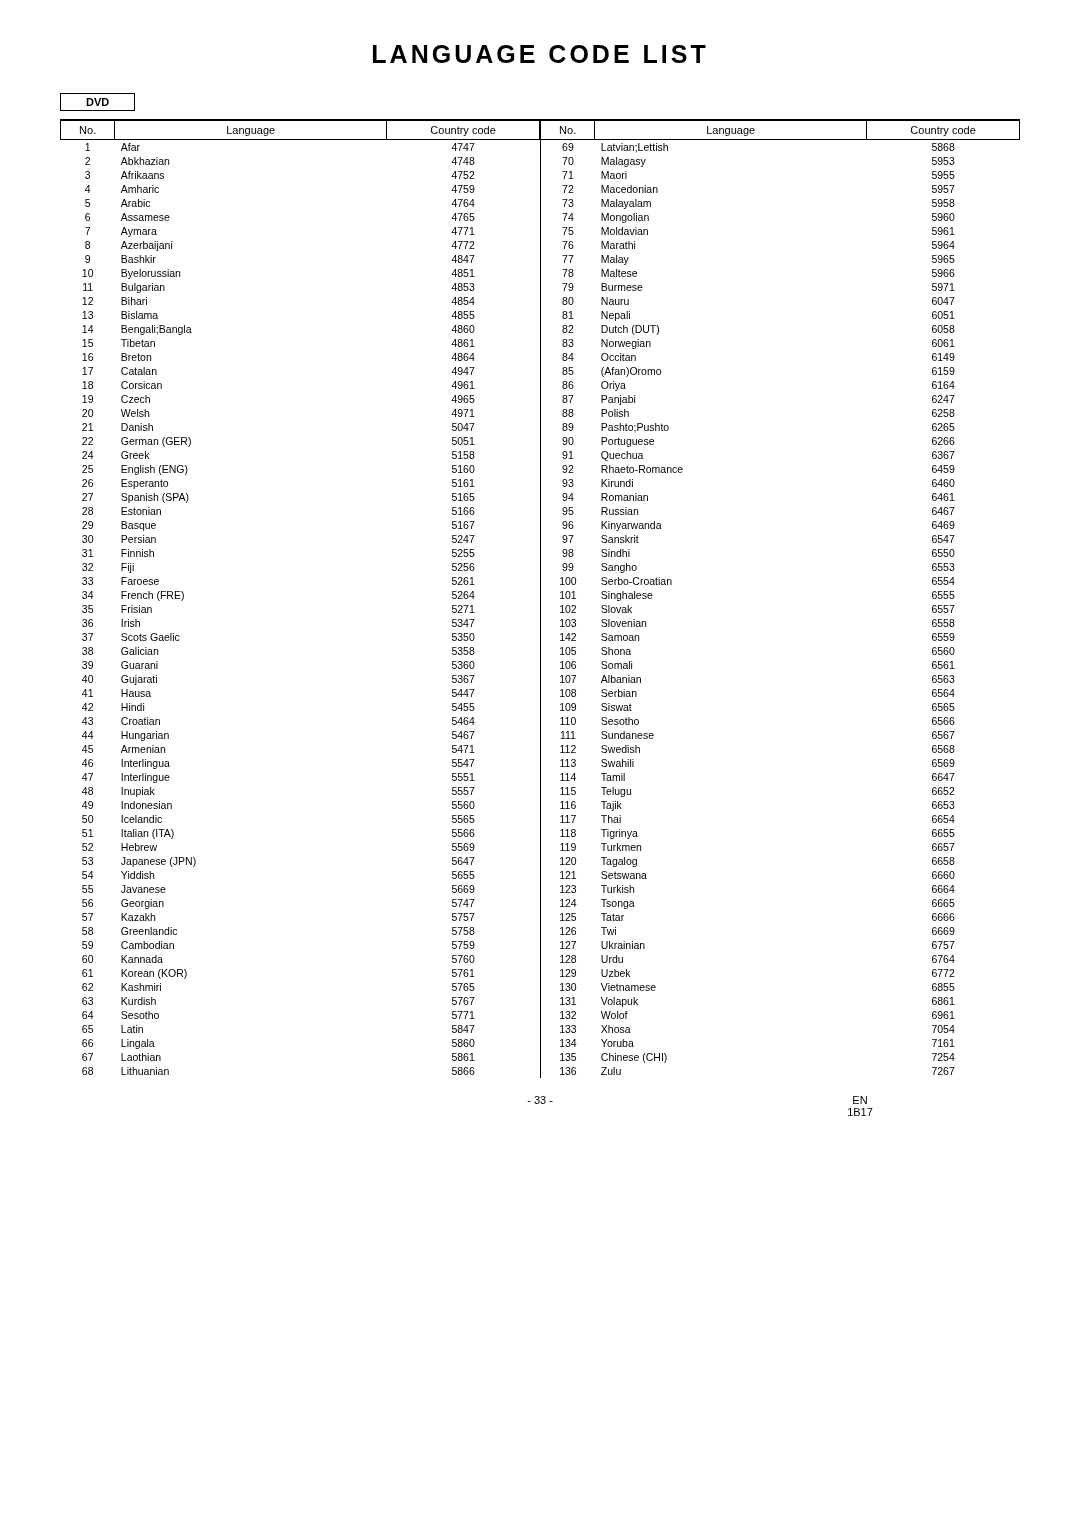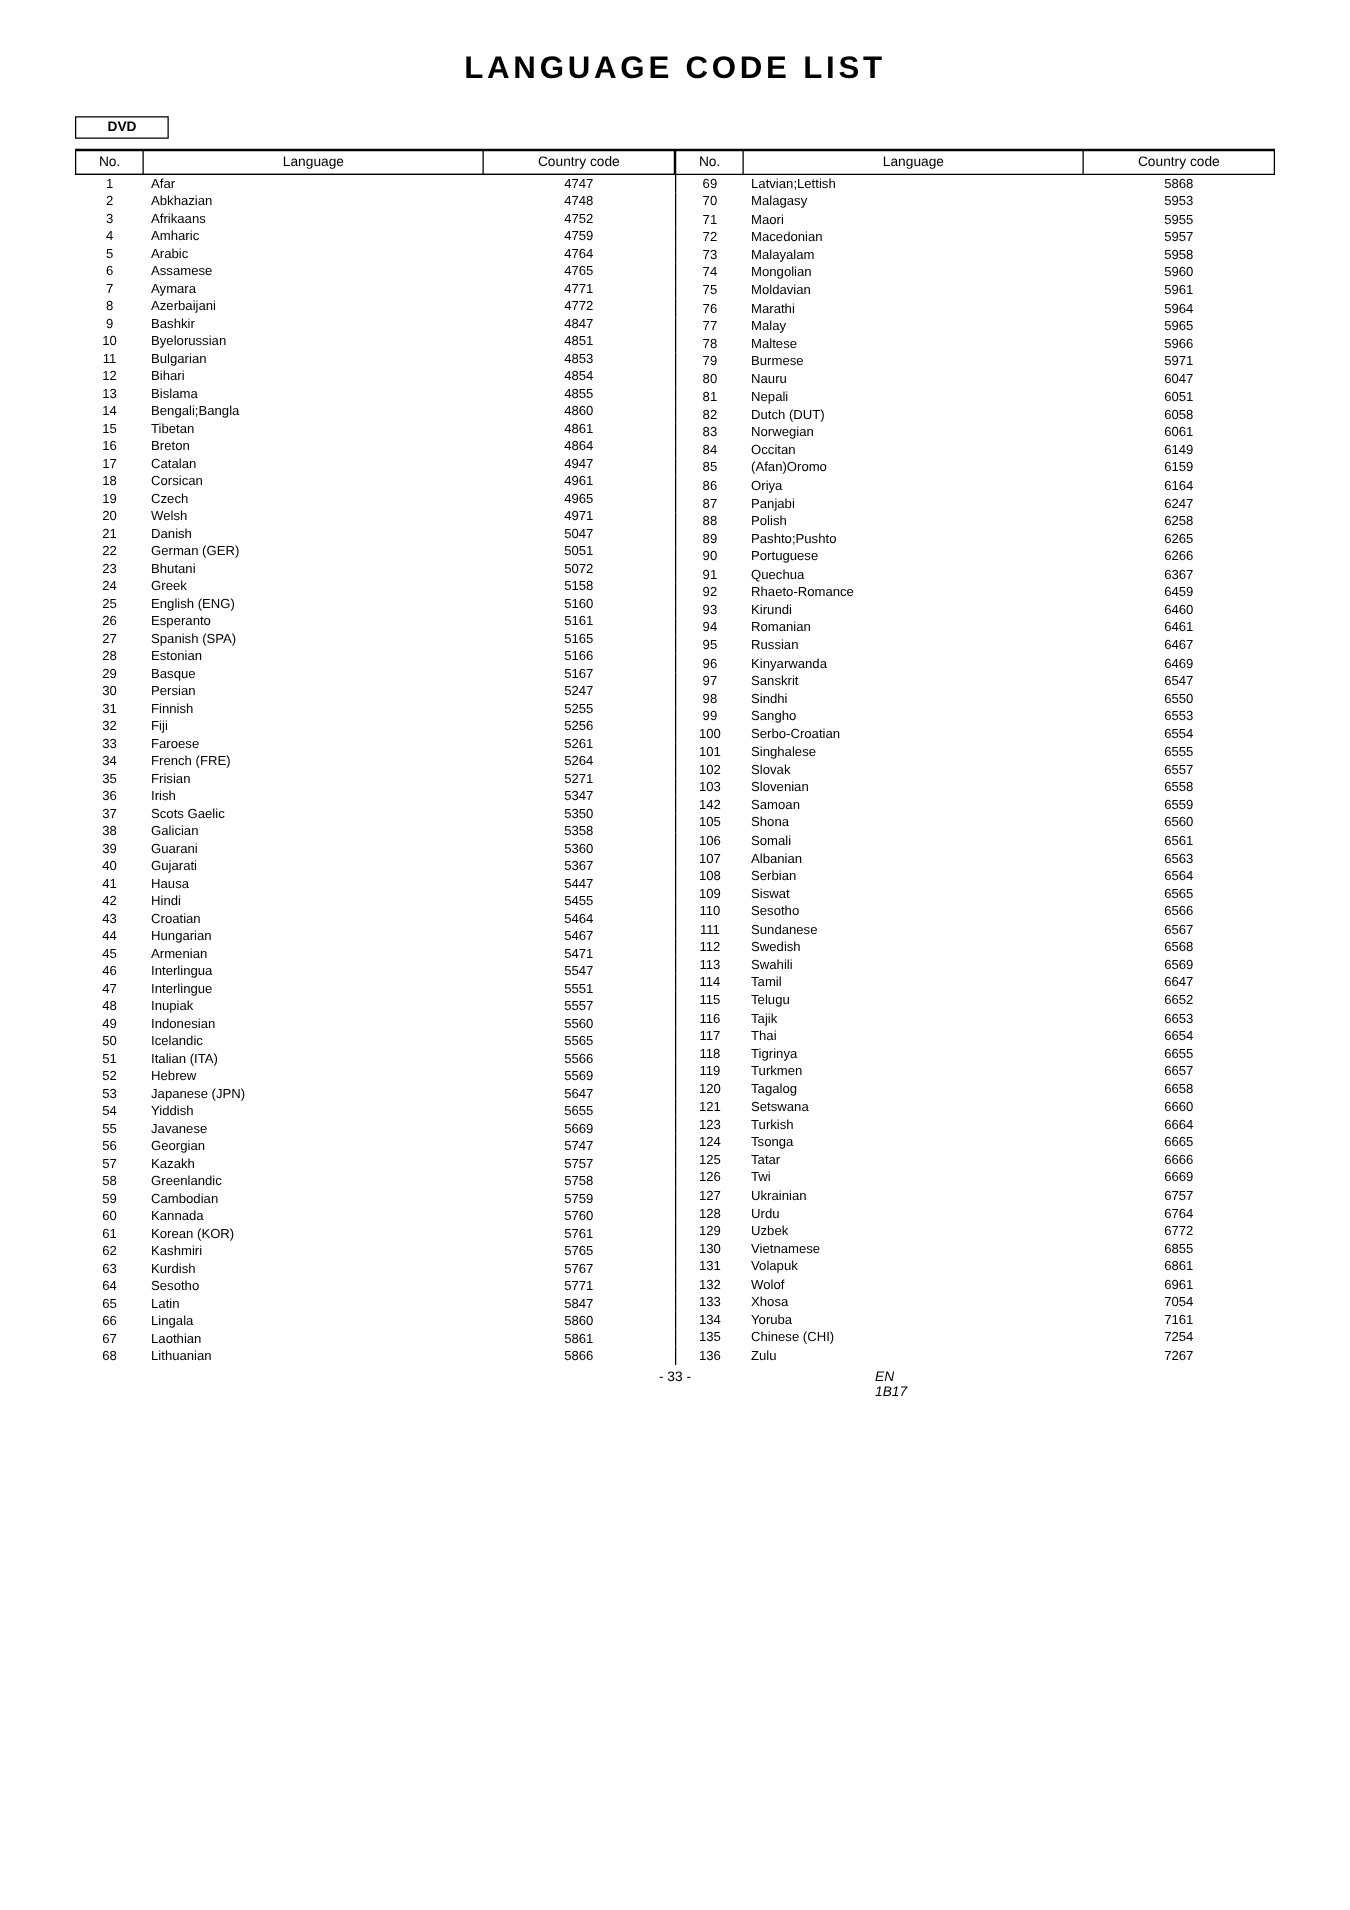--- a/index.html
+++ b/index.html
@@ -58,30 +58,29 @@
       text-align: left;
       width: 160px;
     }
     td:nth-child(3) {
       text-align: center;
       width: 90px;
     }
     .footer {
       display: flex;
       justify-content: space-between;
-      margin-top: 4px;
+      margin-top: 16px;
       font-size: 11px;
     }
     .footer-center {
       text-align: center;
       flex: 1;
     }
     .footer-right {
-      text-align: left;
-      font-style: italic;
+      text-align: center;
     }
   </style>
 </head>
 <body>
 
 
 
 <h1>LANGUAGE CODE LIST</h1>
 
 <div class="dvd-badge">DVD</div>
@@ -201,25 +200,20 @@
           <td>21</td>
           <td>Danish</td>
           <td>5047</td>
         </tr>
         <tr>
           <td>22</td>
           <td>German (GER)</td>
           <td>5051</td>
         </tr>
         <tr>
-          <td>23</td>
-          <td>Bhutani</td>
-          <td>5072</td>
-        </tr>
-        <tr>
           <td>24</td>
           <td>Greek</td>
           <td>5158</td>
         </tr>
         <tr>
           <td>25</td>
           <td>English (ENG)</td>
           <td>5160</td>
         </tr>
         <tr>

